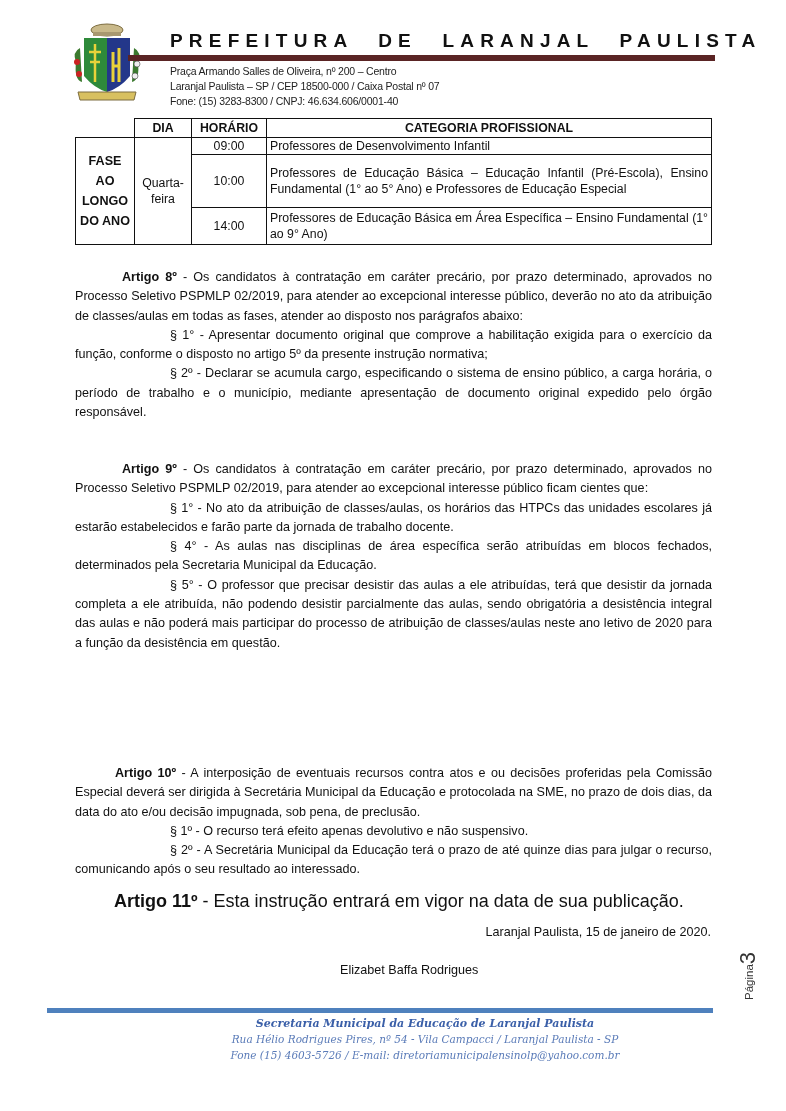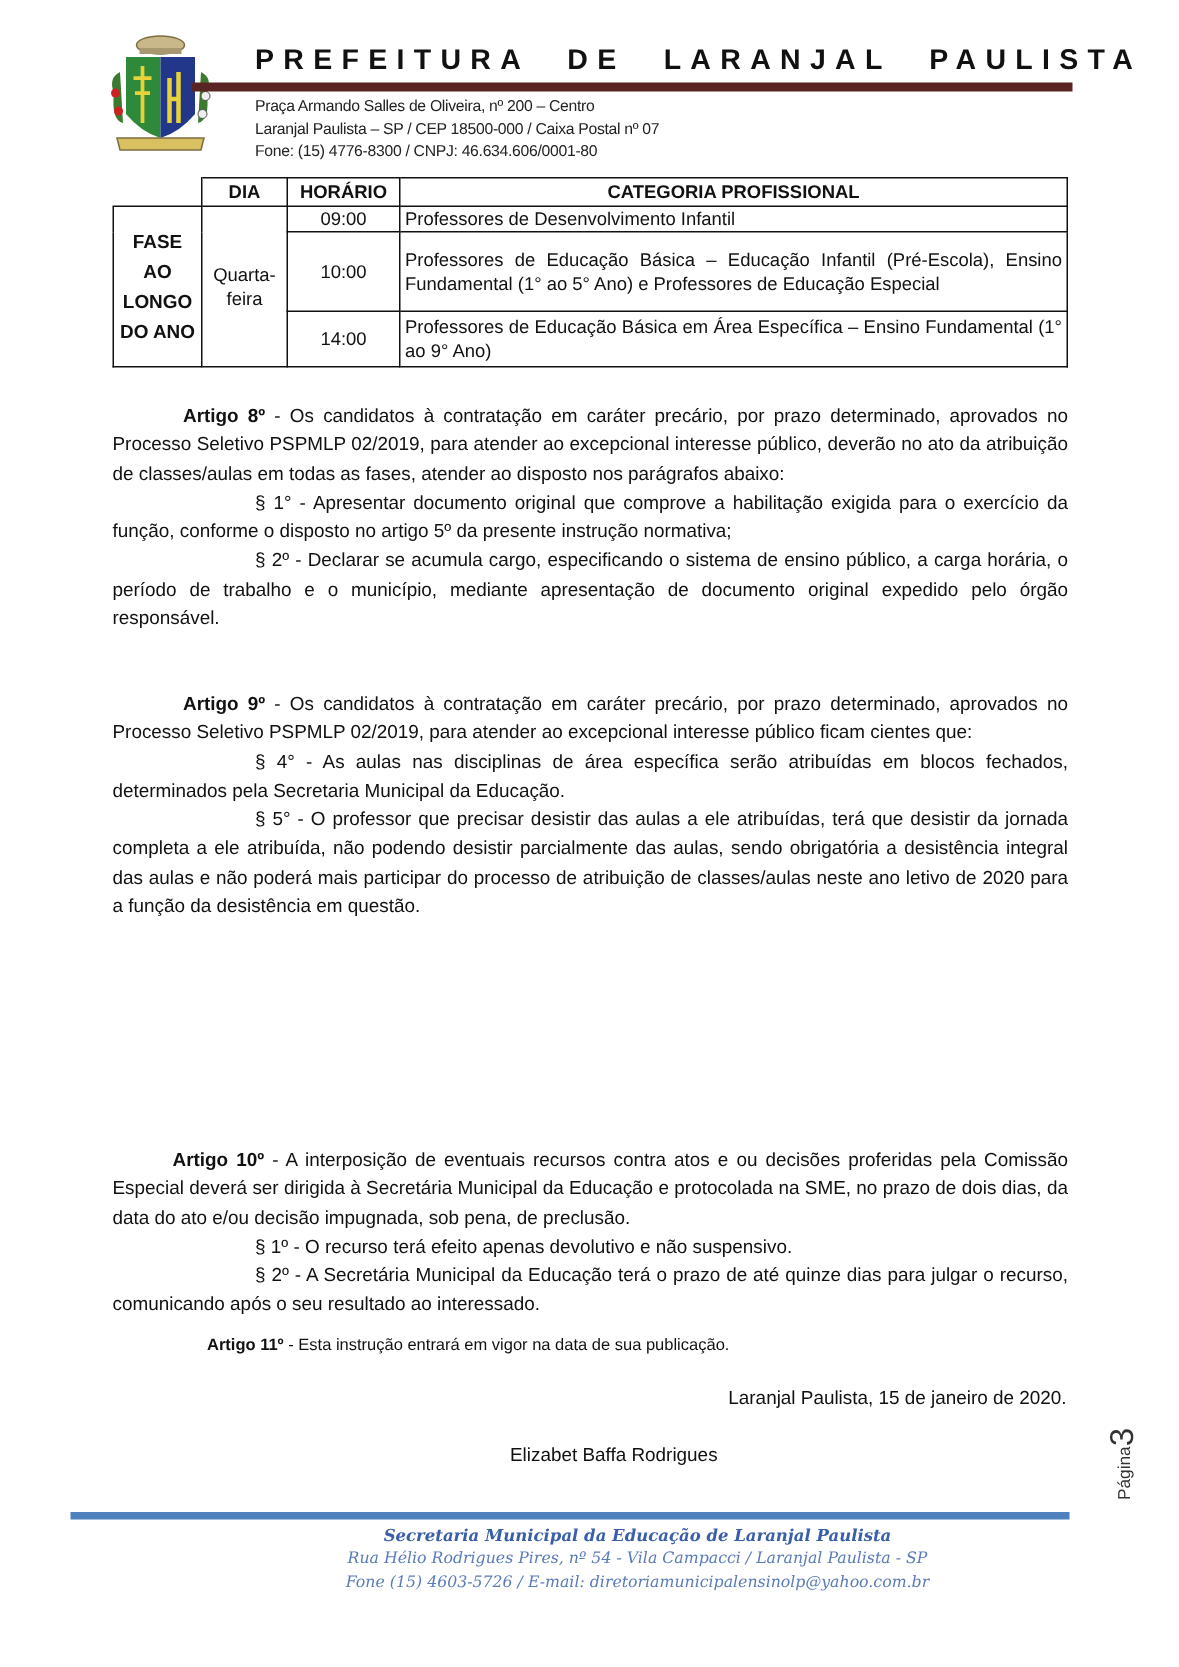--- a/index.html
+++ b/index.html
@@ -28,21 +28,21 @@
     
     .body { position: absolute; left: 75px; width: 637px; font-size: 12.6px; line-height: 19.3px; color: #111; }
     .body p { margin: 0; text-align: justify; }
     .ind1 { text-indent: 47px; }
     .ind2 { text-indent: 95px; }
     .ind1b { text-indent: 40px; }
     .b { font-weight: bold; margin-top: 34px; }
     .art8 { top: 268px; }
     .art9 { top: 460px; }
     .art10 { top: 764px; }
-    .art11 { position: absolute; left: 138px; top: 891px; font-size: 11px; white-space: nowrap; }
+    .art11 { position: absolute; left: 114px; top: 891px; font-size: 18px; white-space: nowrap; }
     .date { position: absolute; right: 75px; top: 925px; font-size: 12.6px; white-space: nowrap; }
     .sign { position: absolute; left: 340px; top: 963px; font-size: 12.6px; white-space: nowrap; }
     .pageno { position: absolute; left: 735px; top: 1000px; transform: rotate(-90deg); transform-origin: left top;
               font-size: 11.5px; color: #333; white-space: nowrap; }
     .pageno .num { font-size: 22px; vertical-align: -2px; }
 
     
     .footer-bar { position: absolute; left: 47px; top: 1008px; width: 666px; height: 5px; background: #4f81bd; }
     .footer { position: absolute; left: 0; width: 786px; text-align: center; color: #3f66a8;
               font-family: "DejaVu Serif", serif; font-style: italic; padding-left: 32px; }
@@ -67,21 +67,21 @@
     <path d="M39 16 L62 16 L62 54 Q52 66 39 70 Z" fill="#23378a"></path>
     <path d="M27 22 L27 60 M21 30 L33 30 M22 40 L32 40" stroke="#e8d23a" stroke-width="2.5" fill="none"></path>
     <path d="M45 30 L45 60 M51 26 L51 60 M45 44 L51 44" stroke="#e8d23a" stroke-width="3" fill="none"></path>
     <path d="M10 70 L68 70 L66 78 L12 78 Z" fill="#d8c060" stroke="#7d6d40" stroke-width="1"></path>
   </svg>
 </div>
 <div class="org-title">PREFEITURA DE LARANJAL PAULISTA</div>
 <div class="header-bar"></div>
 <div class="addr addr1">Praça Armando Salles de Oliveira, nº 200 – Centro</div>
 <div class="addr addr2">Laranjal Paulista – SP / CEP 18500-000 / Caixa Postal nº 07</div>
-<div class="addr addr3">Fone: (15) 4776-8300 / CNPJ: 46.634.606/0001-80</div>
+<div class="addr addr3">Fone: (15) 3283-8300 / CNPJ: 46.634.606/0001-40</div>
 
 <table class="sched">
   <tbody>
       <tr>
     <th class="blank"></th>
     <th>DIA</th>
     <th>HORÁRIO</th>
     <th>CATEGORIA PROFISSIONAL</th>
   </tr>
   <tr>
@@ -102,20 +102,21 @@
   </table>
 
 <div class="body art8">
   <p class="ind1"><span class="b">Artigo 8º</span><span> - Os candidatos à contratação em caráter precário, por prazo determinado, aprovados no Processo Seletivo PSPMLP 02/2019, para atender ao excepcional interesse público, deverão no ato da atribuição de classes/aulas em todas as fases, atender ao disposto nos parágrafos abaixo:</span></p>
   <p class="ind2">§ 1° - Apresentar documento original que comprove a habilitação exigida para o exercício da função, conforme o disposto no artigo 5º da presente instrução normativa;</p>
   <p class="ind2">§ 2º - Declarar se acumula cargo, especificando o sistema de ensino público, a carga horária, o período de trabalho e o município, mediante apresentação de documento original expedido pelo órgão responsável.</p>
 </div>
 
 <div class="body art9">
   <p class="ind1"><span class="b">Artigo 9º</span><span> - Os candidatos à contratação em caráter precário, por prazo determinado, aprovados no Processo Seletivo PSPMLP 02/2019, para atender ao excepcional interesse público ficam cientes que:</span></p>
+  <p class="ind2">§ 1° - No ato da atribuição de classes/aulas, os horários das HTPCs das unidades escolares já estarão estabelecidos e farão parte da jornada de trabalho docente.</p>
   <p class="ind2">§ 4° - As aulas nas disciplinas de área específica serão atribuídas em blocos fechados, determinados pela Secretaria Municipal da Educação.</p>
   <p class="ind2">§ 5° - O professor que precisar desistir das aulas a ele atribuídas, terá que desistir da jornada completa a ele atribuída, não podendo desistir parcialmente das aulas, sendo obrigatória a desistência integral das aulas e não poderá mais participar do processo de atribuição de classes/aulas neste ano letivo de 2020 para a função da desistência em questão.</p>
 </div>
 
 <div class="body art10">
   <p class="ind1b"><span class="b">Artigo 10º</span><span> - A interposição de eventuais recursos contra atos e ou decisões proferidas pela Comissão Especial deverá ser dirigida à Secretária Municipal da Educação e protocolada na SME, no prazo de dois dias, da data do ato e/ou decisão impugnada, sob pena, de preclusão.</span></p>
   <p class="ind2">§ 1º - O recurso terá efeito apenas devolutivo e não suspensivo.</p>
   <p class="ind2">§ 2º - A Secretária Municipal da Educação terá o prazo de até quinze dias para julgar o recurso, comunicando após o seu resultado ao interessado.</p>
 </div>
 

